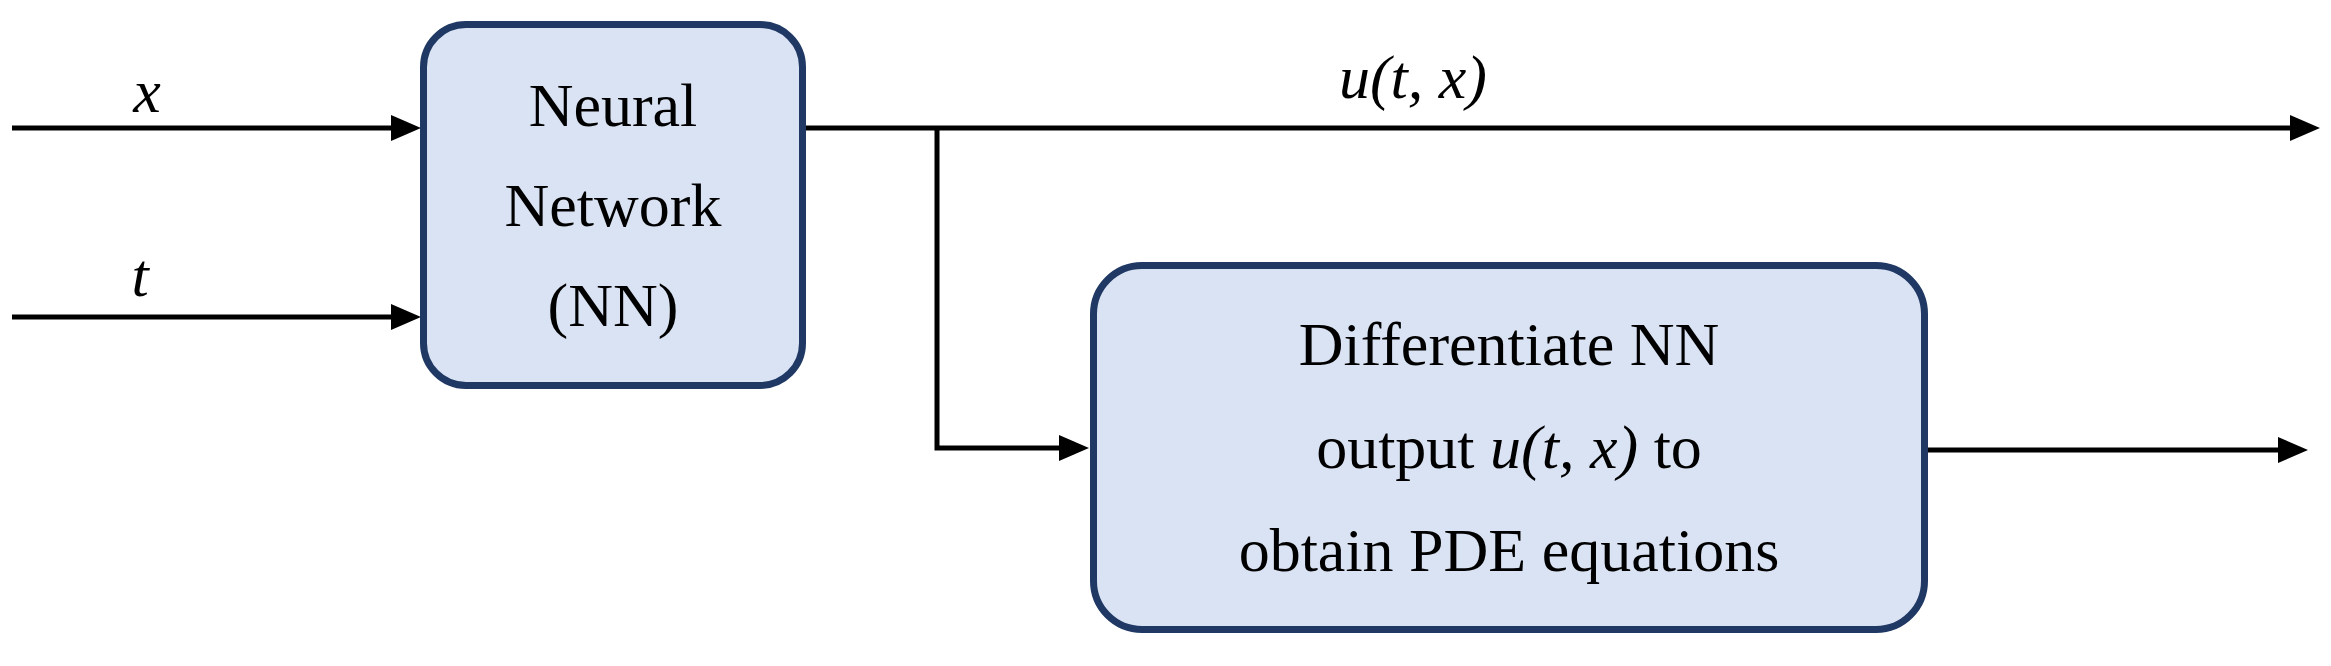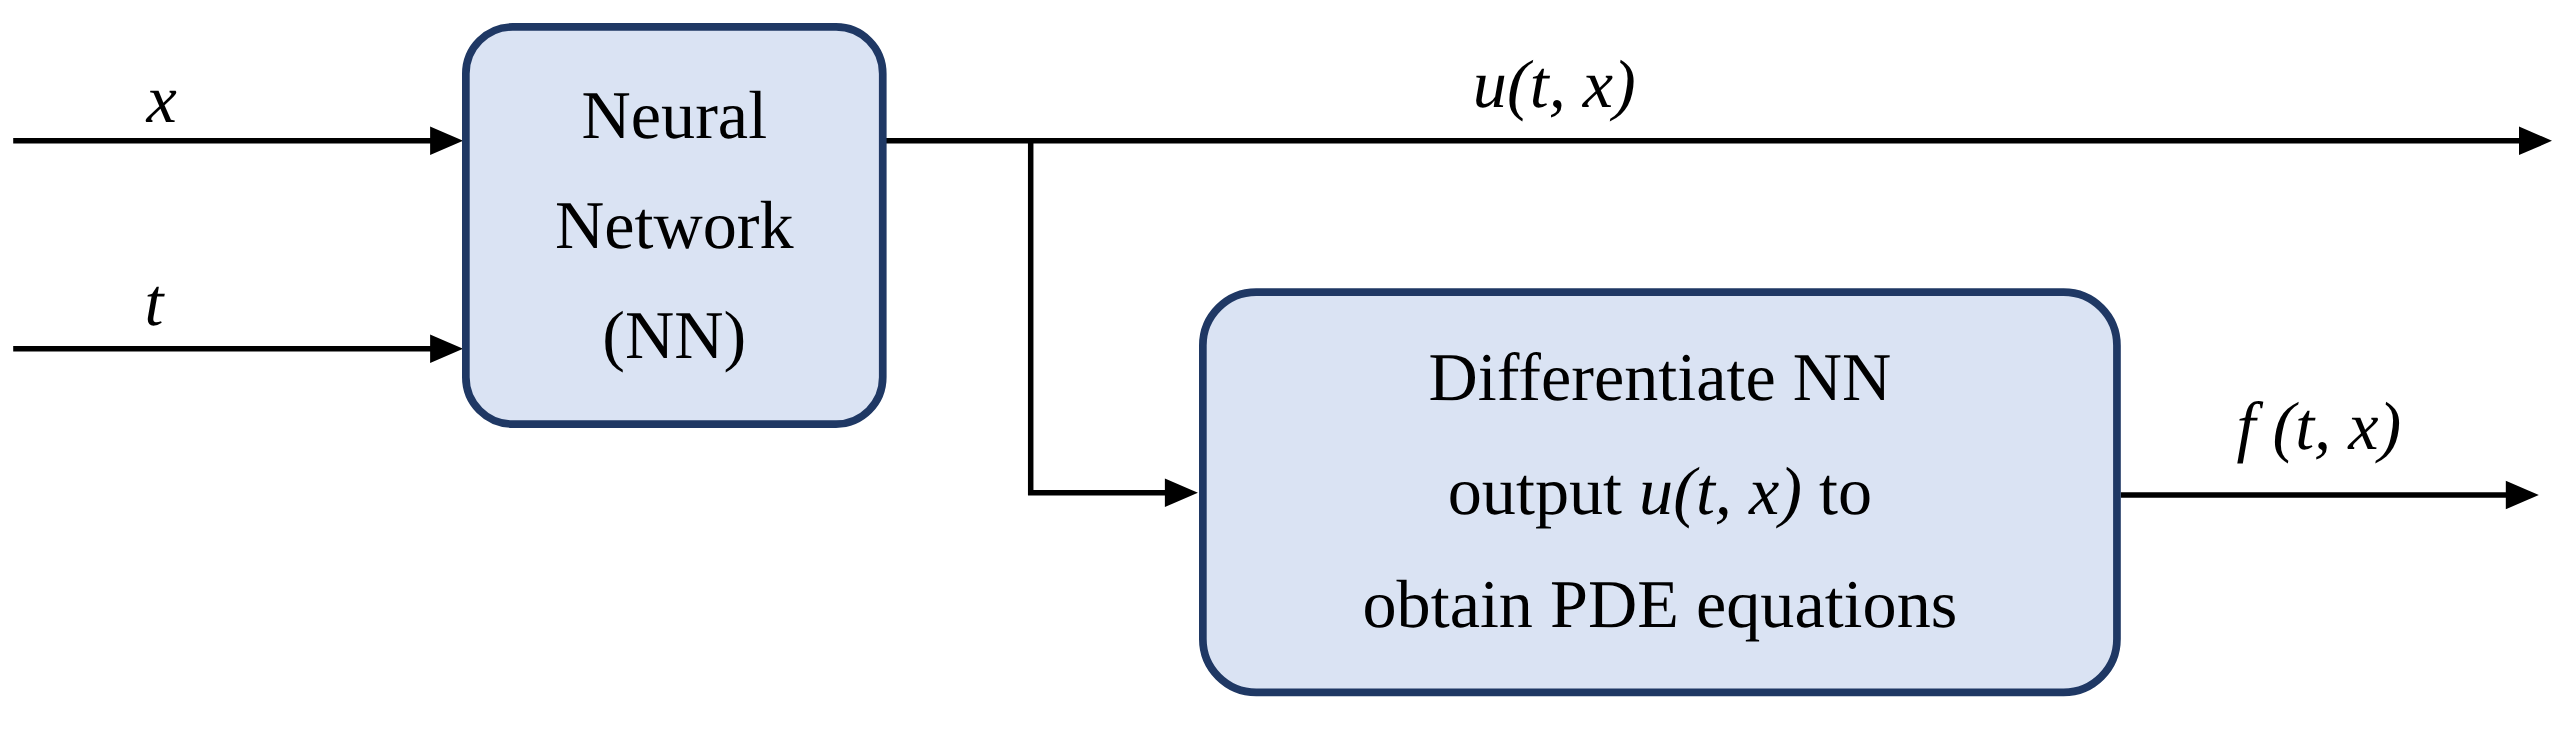--- a/index.html
+++ b/index.html
@@ -115,15 +115,14 @@
 
   <div class="box nn-box">
     <div class="box-line">Neural</div>
     <div class="box-line">Network</div>
     <div class="box-line">(NN)</div>
   </div>
 
   <div class="label math label-x">x</div>
   <div class="label math label-t">t</div>
   <div class="label math label-u">u(t, x)</div>
-  <div class="label math label-f">f (t, x)</div>
 
 </div>
 
 </body></html>

